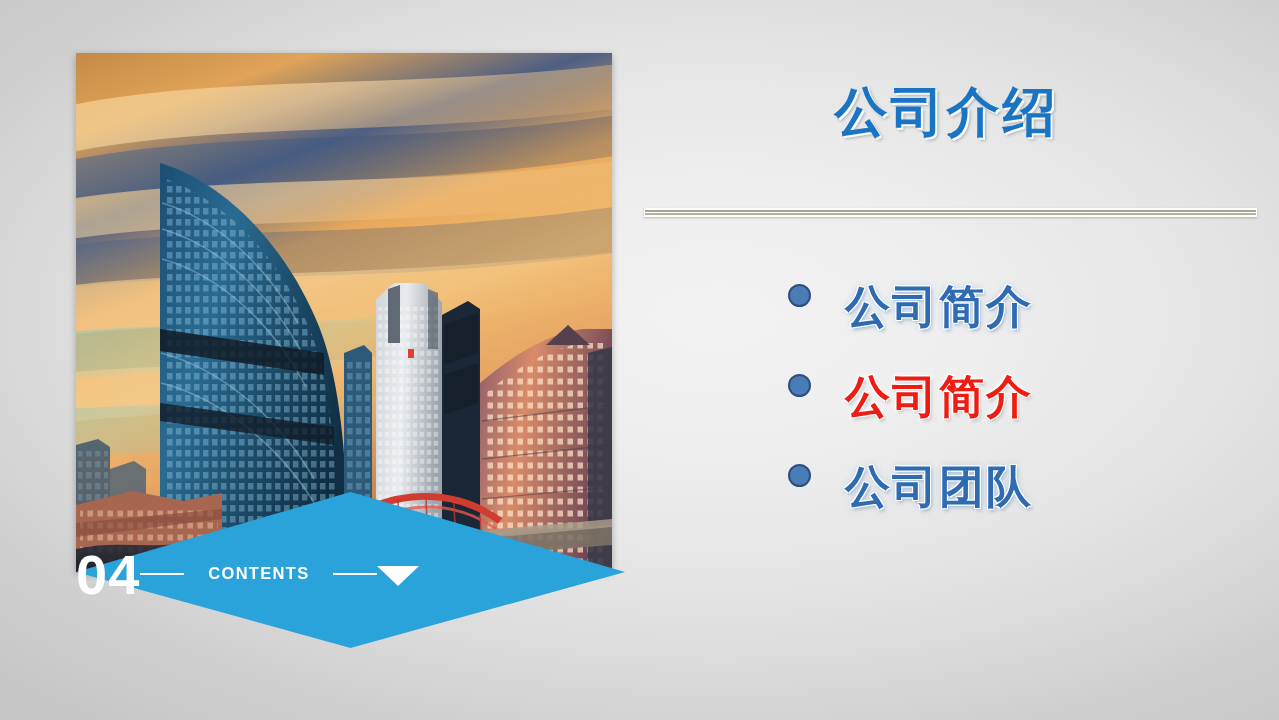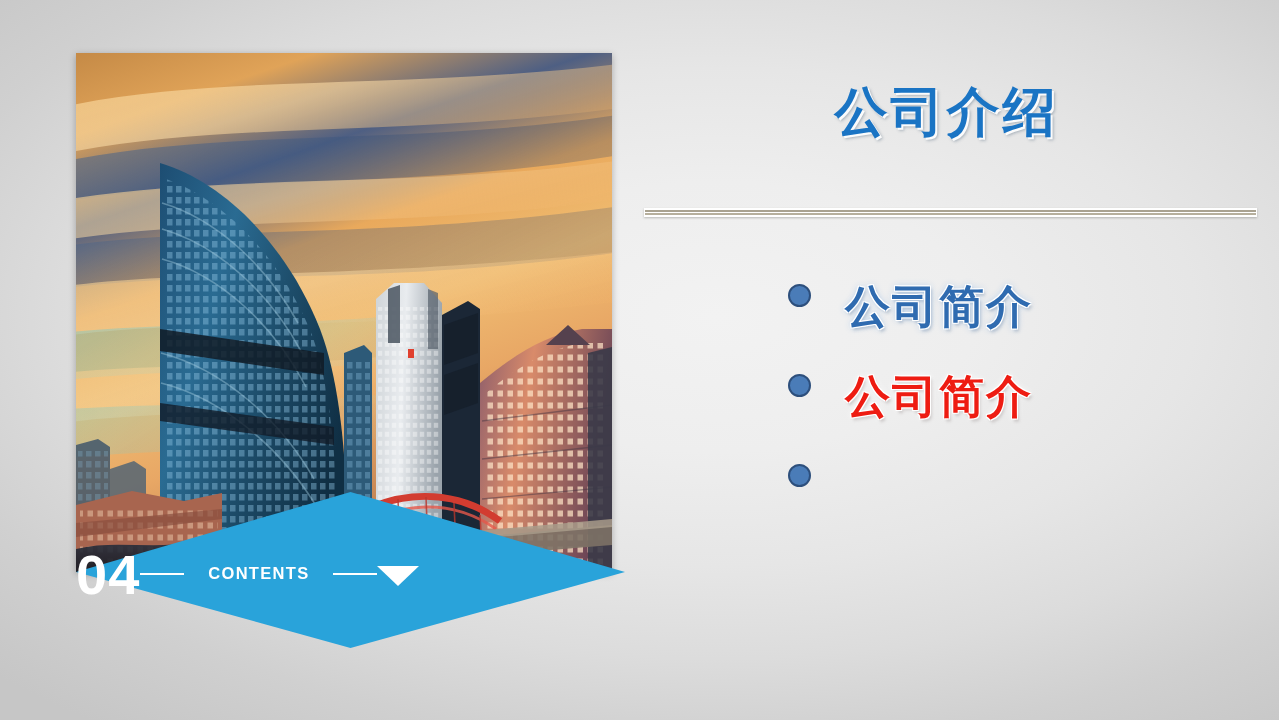--- a/index.html
+++ b/index.html
@@ -400,18 +400,19 @@
         <span class="bullet-label tone-blue">公司简介</span>
       </div>
 
       <div class="bullet-item">
         <span class="bullet-dot"></span>
         <span class="bullet-label tone-red">公司简介</span>
       </div>
 
       <div class="bullet-item">
         <span class="bullet-dot"></span>
+        <span class="bullet-label tone-blue">公司团队</span>
       </div>
 
     </div>
   </div>
 
 </div>
 
 </body></html>

